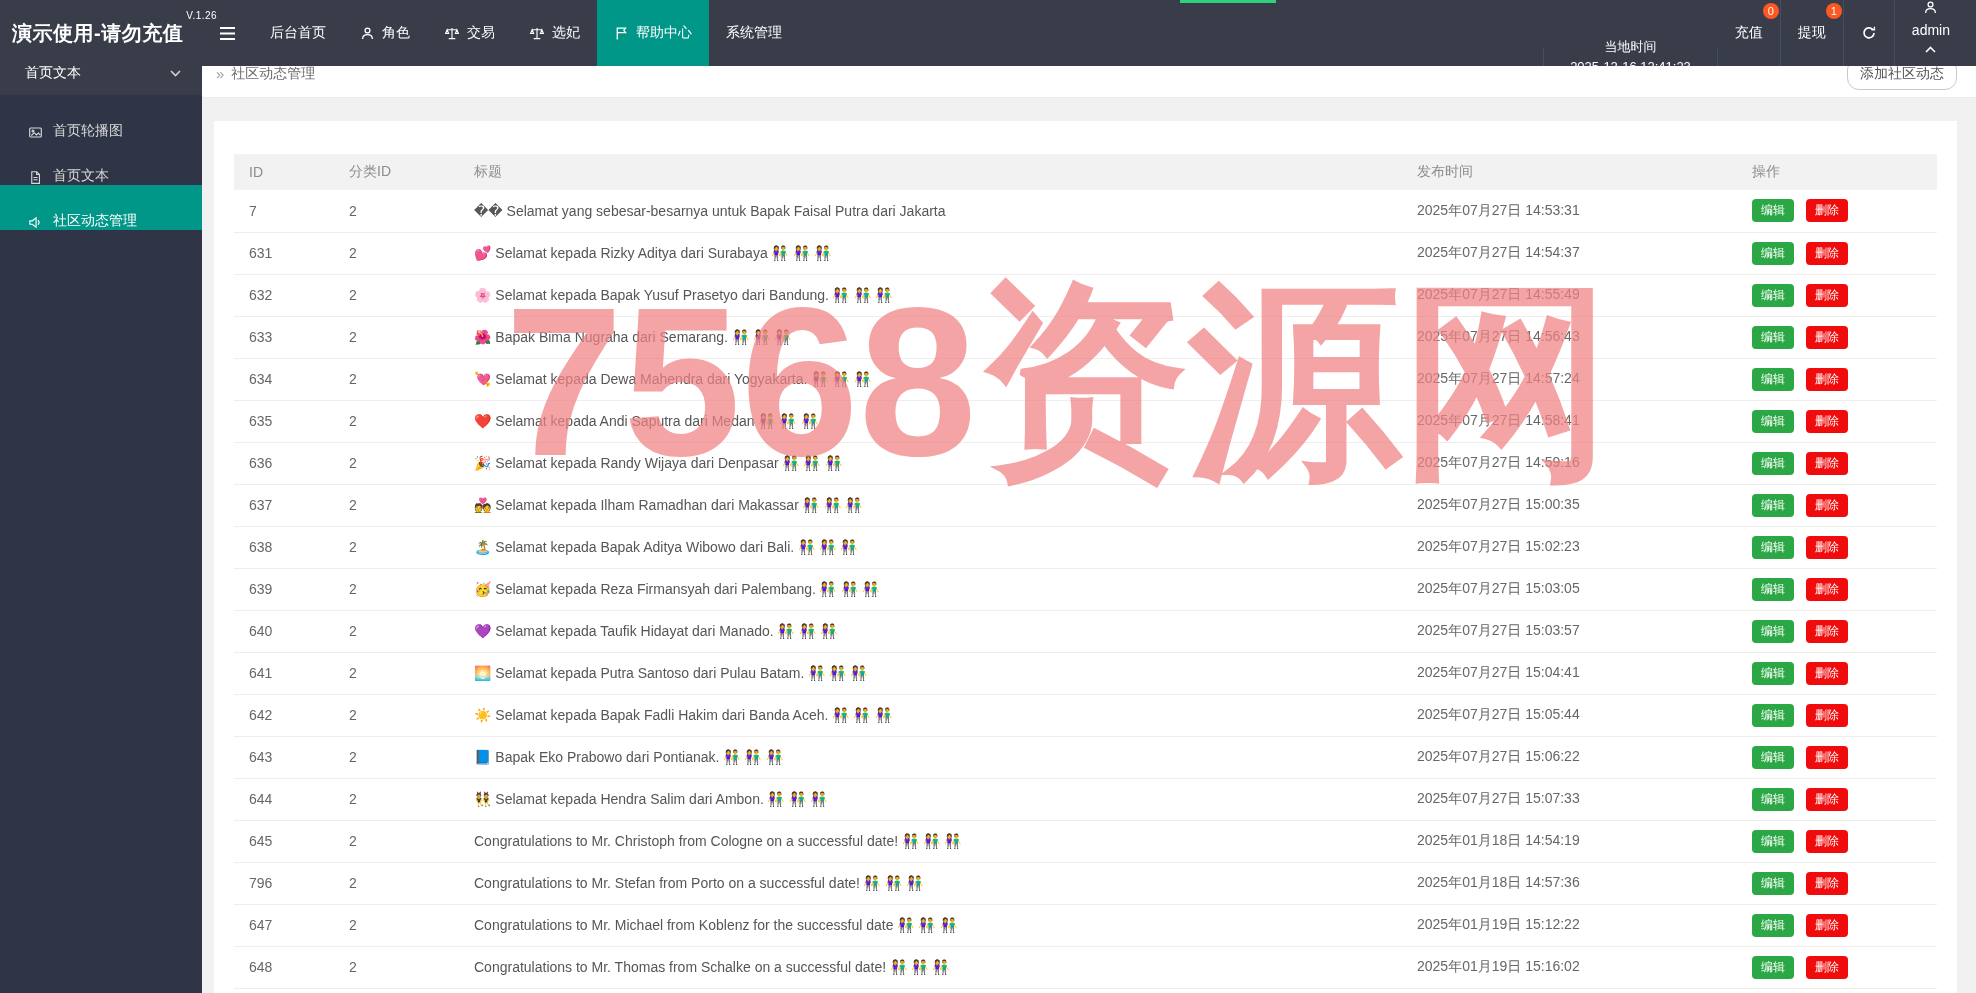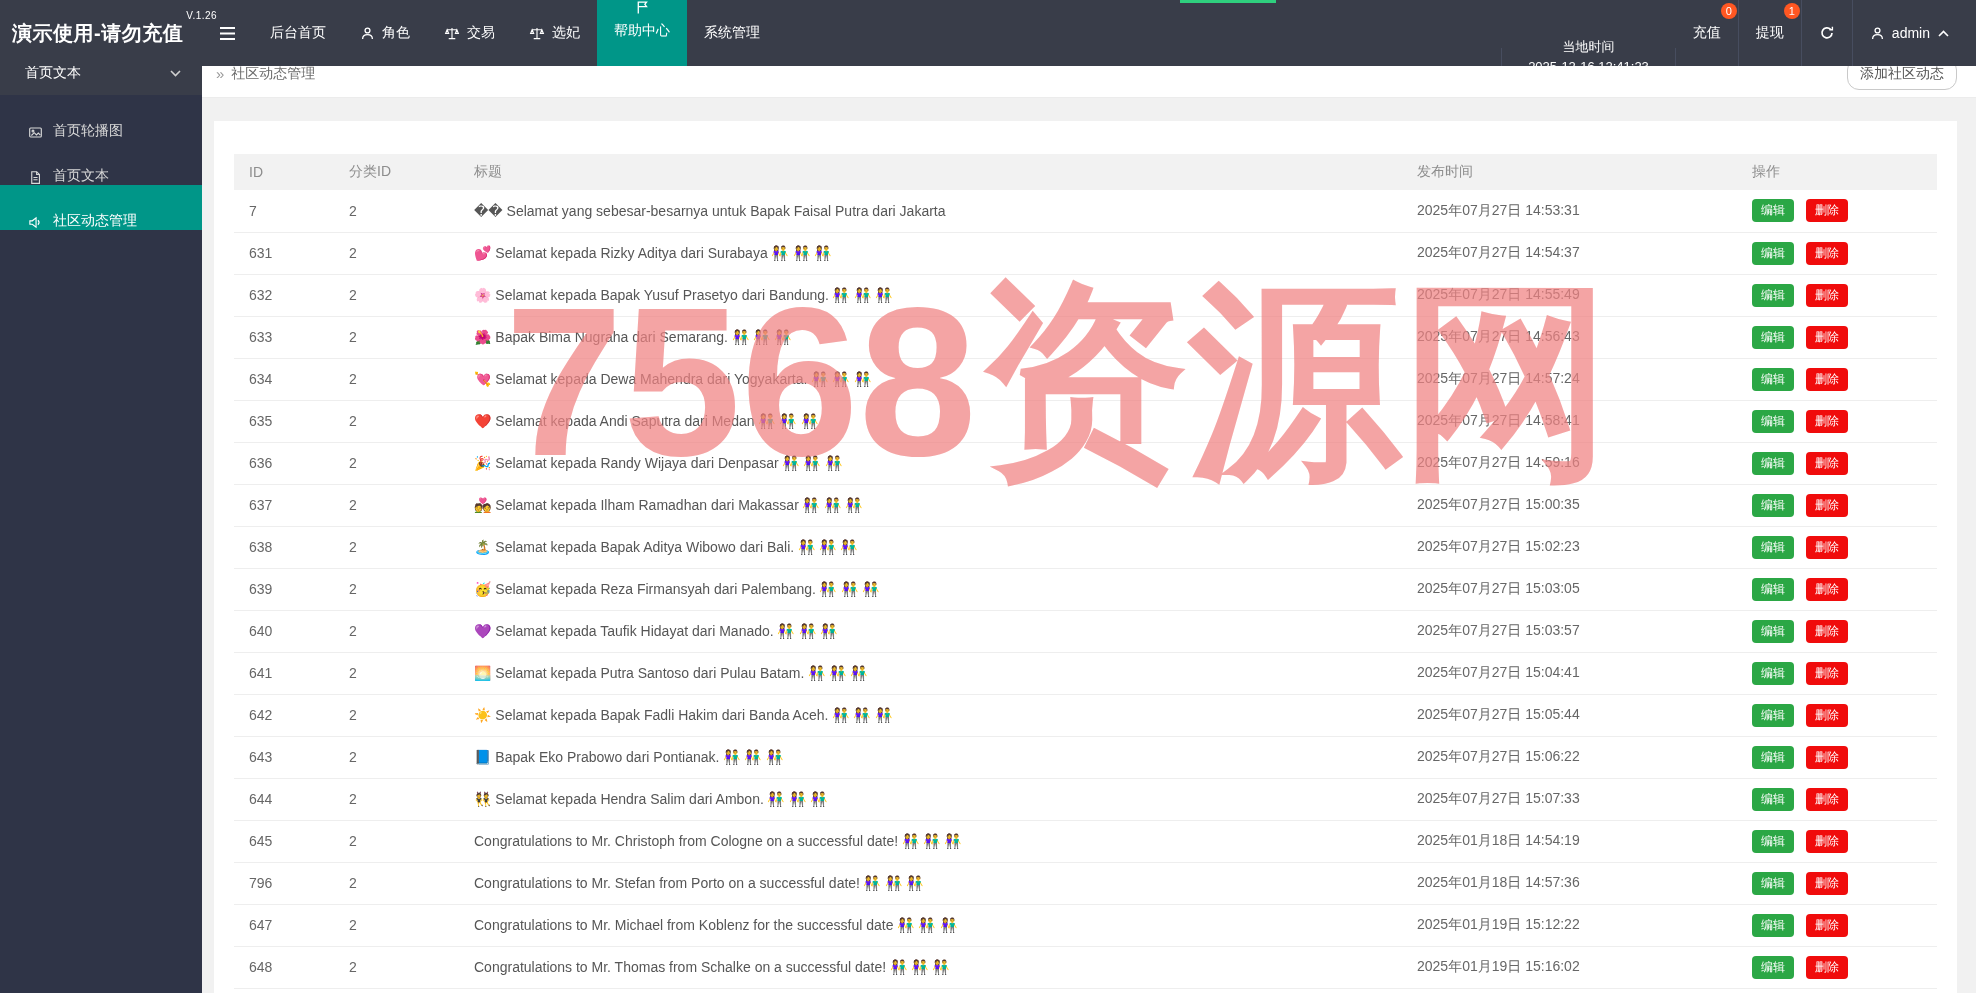--- a/index.html
+++ b/index.html
@@ -10,21 +10,21 @@
   *{margin:0;padding:0;box-sizing:border-box;}
   body{font-family:"Liberation Sans","DejaVu Sans",sans-serif;}
   .app{position:relative;width:1976px;height:993px;overflow:hidden;background:#F1F1F1;}
 
   
   .navbar{position:absolute;top:0;left:0;right:0;height:66px;background:var(--navbar);color:#fff;display:flex;align-items:stretch;z-index:10;}
   .brand{width:202px;flex:none;display:flex;align-items:center;padding-left:12px;font-size:20px;font-weight:600;letter-spacing:.5px;white-space:nowrap;}
   .brand-ver{font-size:10px;font-weight:400;margin-left:3px;align-self:flex-start;margin-top:10px;}
   .nav-left{display:flex;align-items:stretch;}
   .nav-item{display:flex;align-items:center;gap:7px;padding:0 17px;font-size:14px;color:#fff;cursor:pointer;text-decoration:none;white-space:nowrap;}
-  .nav-item.active{background:var(--accent);flex-direction:column;}
+  .nav-item.active{background:var(--accent);}
   .nav-item svg{display:block;}
   .nav-right{margin-left:auto;display:flex;align-items:stretch;}
   .clock{border-left:1px solid #474D5F;border-right:1px solid #474D5F;padding:0 26px;display:flex;flex-direction:column;justify-content:center;text-align:center;font-size:13px;line-height:1.55;margin-top:48px;}
   .nav-right .nav-item{position:relative;}
   .sep-r{border-right:1px solid #474D5F;}
   .badge{position:absolute;top:3px;right:1px;min-width:16px;height:16px;border-radius:8px;background:var(--badge);color:#fff;font-size:11px;line-height:16px;text-align:center;padding:0 4px;}
   .progress{position:absolute;top:0;left:1180px;width:96px;height:3px;background:#2FD07E;z-index:60;}
 
   
   .sidebar{position:absolute;top:50px;left:0;width:202px;bottom:0;background:var(--navbar);z-index:9;}
@@ -127,21 +127,21 @@
         <span class="badge">1</span>
       </a>
       <a class="nav-item sep-r">
         <span>
           <svg width="16" height="16" viewBox="0 0 16 16" fill="none" stroke="#fff" stroke-width="1.7">
               <path d="M13 8A5 5 0 1 1 11.6 4.4"></path>
               <path d="M13.4 1.8v3h-3" stroke-width="1.4"></path>
             </svg>
         </span>
       </a>
-      <a class="nav-item" style="padding-right:26px;">
+      <a class="nav-item" style="padding-right:26px;flex-direction:column;">
         <span>
           <svg width="15" height="15" viewBox="0 0 16 16" fill="none" stroke="#fff" stroke-width="1.4">
               <circle cx="8" cy="4.8" r="2.6"></circle>
               <path d="M2.8 13.8c0-3 2.3-4.7 5.2-4.7s5.2 1.7 5.2 4.7"></path>
             </svg>
         </span>
         <span>admin</span>
         <span>
           <svg width="13" height="9" viewBox="0 0 13 9" fill="none" stroke="#fff" stroke-width="1.6">
               <path d="M2 7 6.5 2.5 11 7"></path>

